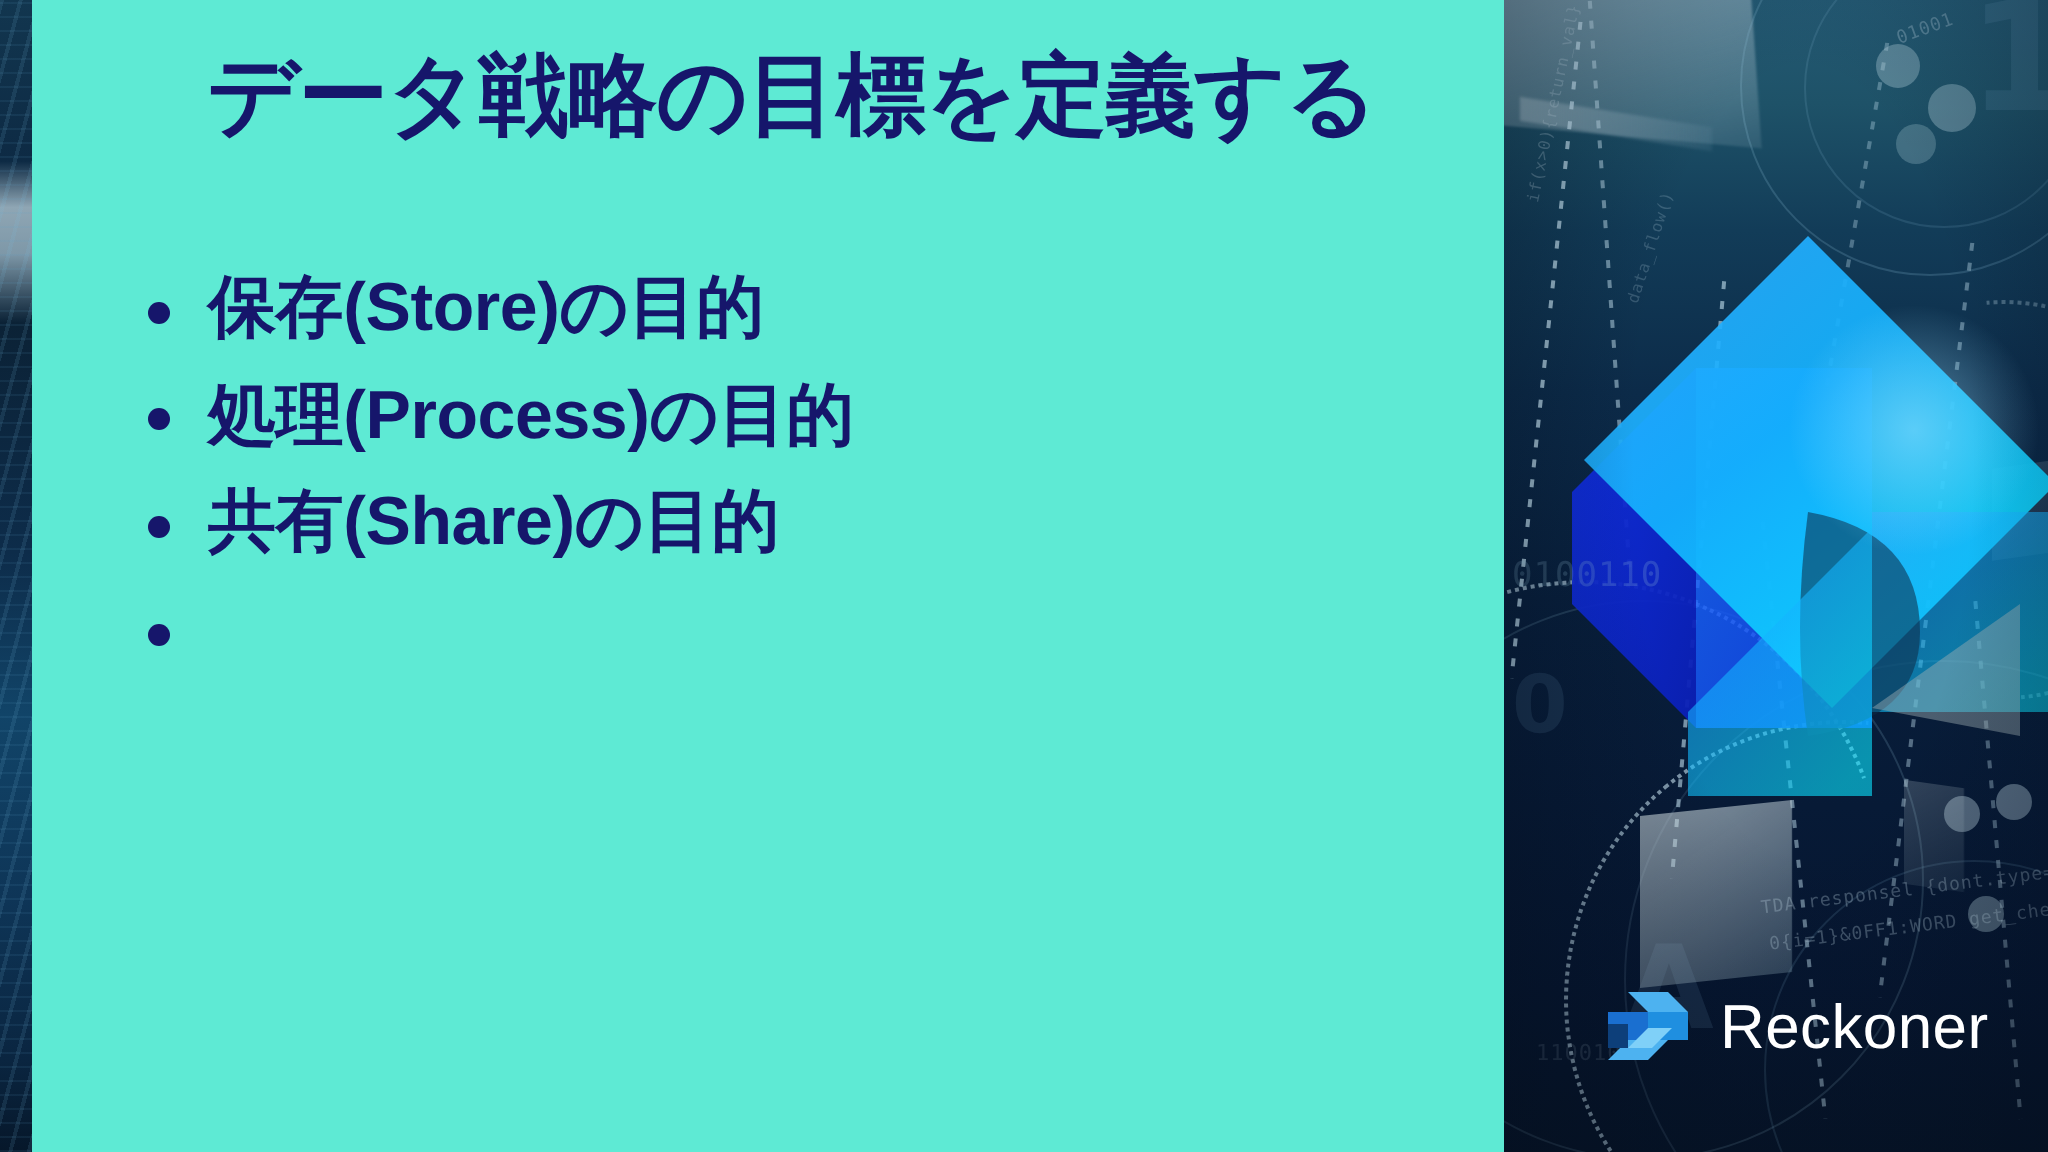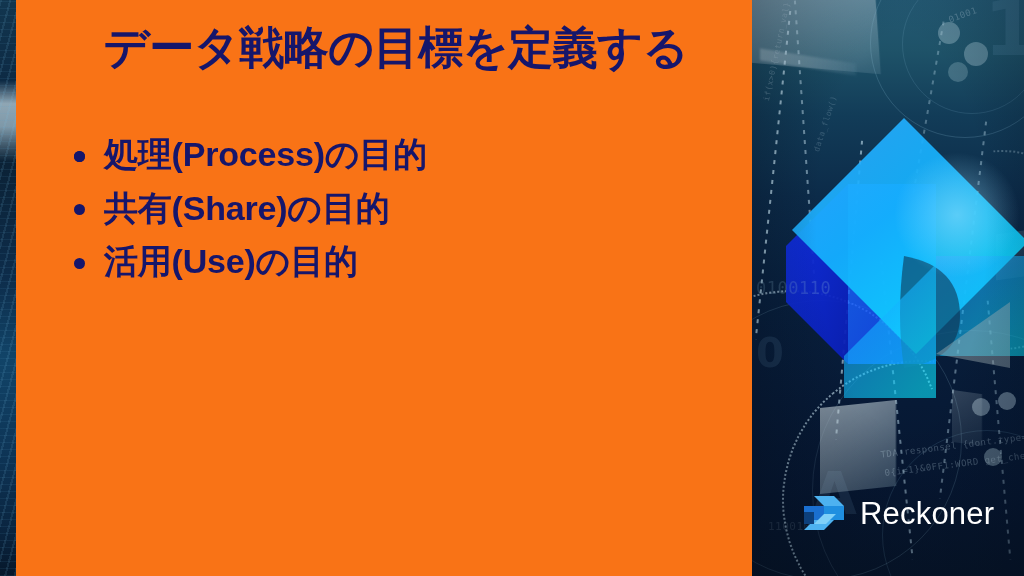--- a/index.html
+++ b/index.html
@@ -45,21 +45,21 @@
     background:
       repeating-linear-gradient(105deg, rgba(120,190,225,.12) 0 2px, transparent 2px 9px),
       repeating-linear-gradient(0deg, rgba(90,160,200,.10) 0 1px, transparent 1px 7px);
   }
 
   
   .content-area {
     position: absolute;
     left: 16px; top: 0;
     width: 736px; height: 576px;
-    background: #f97316;
+    background: #5eead4;
   }
 
   .slide-title {
     position: absolute;
     left: 50px; top: 22px;
     width: 660px;
     text-align: center;
     font-size: 45px;
     font-weight: 700;
     line-height: 1.15;
@@ -279,32 +279,32 @@
 
   <div class="edge-strip"></div>
 
   <div class="content-area">
 
     <h1 class="slide-title">データ戦略の目標を定義する</h1>
 
     <ul class="bullet-list">
       <li class="bullet-item">
         <span class="bullet-dot"></span>
+        <span>保存(Store)の目的</span>
       </li>
       <li class="bullet-item">
         <span class="bullet-dot"></span>
         <span>処理(Process)の目的</span>
       </li>
       <li class="bullet-item">
         <span class="bullet-dot"></span>
         <span>共有(Share)の目的</span>
       </li>
       <li class="bullet-item">
         <span class="bullet-dot"></span>
-        <span>活用(Use)の目的</span>
       </li>
     </ul>
 
   </div>
 
   <div class="image-panel">
 
     <div class="panel-bg"></div>
 
     <div class="panel-monitor"></div>

